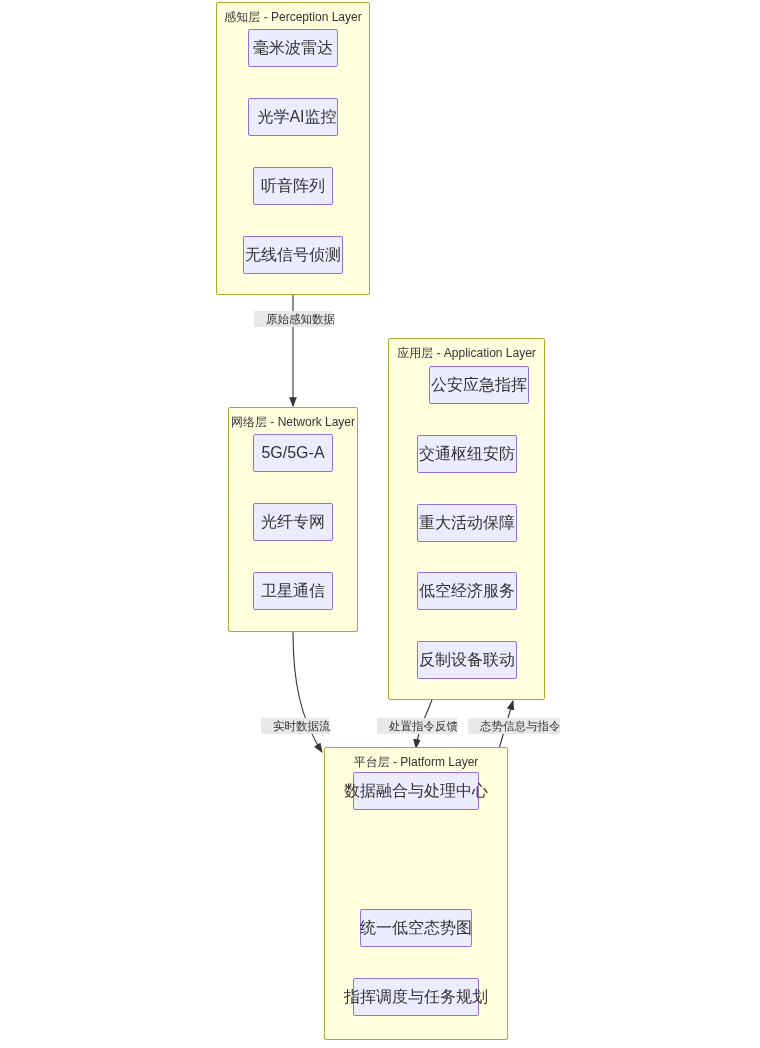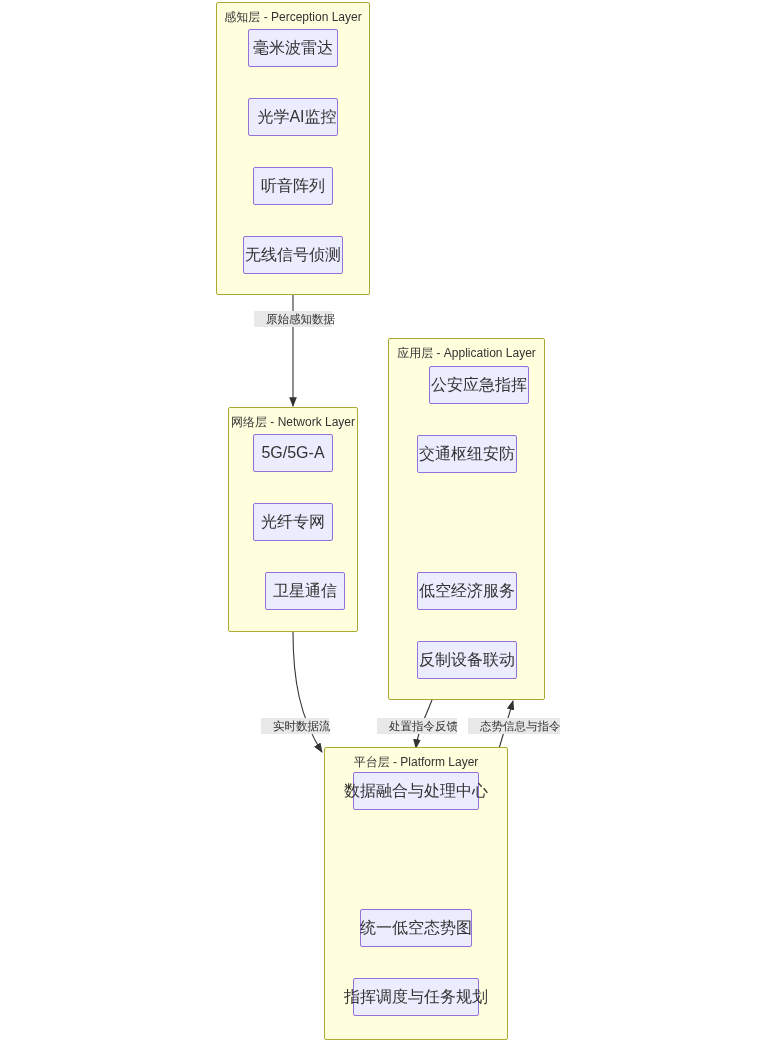--- a/index.html
+++ b/index.html
@@ -122,32 +122,35 @@
 
   <div class="cluster" style="left:228px; top:407px; width:130px; height:225px;">
     <div class="cluster-title">网络层 - Network Layer</div>
   </div>
   <div class="node" style="left:253px; top:434px; width:80px; height:38px;">
     <span>5G/5G-A</span>
   </div>
   <div class="node" style="left:253px; top:503px; width:80px; height:38px;">
     <span>光纤专网</span>
   </div>
-  <div class="node" style="left:253px; top:572px; width:80px; height:38px;margin-left:12px;">
+  <div class="node" style="left:253px; top:572px; width:80px; height:38px;">
     <span>卫星通信</span>
   </div>
 
   <div class="cluster" style="left:388px; top:338px; width:157px; height:362px;">
     <div class="cluster-title">应用层 - Application Layer</div>
   </div>
   <div class="node" style="left:429px; top:366px; width:100px; height:38px;">
     <span>公安应急指挥</span>
   </div>
   <div class="node" style="left:417px; top:435px; width:100px; height:38px;">
     <span>交通枢纽安防</span>
+  </div>
+  <div class="node" style="left:417px; top:504px; width:100px; height:38px;">
+    <span>重大活动保障</span>
   </div>
   <div class="node" style="left:417px; top:572px; width:100px; height:38px;">
     <span>低空经济服务</span>
   </div>
   <div class="node" style="left:417px; top:641px; width:100px; height:38px;">
     <span>反制设备联动</span>
   </div>
 
   <div class="cluster" style="left:324px; top:747px; width:184px; height:293px;">
     <div class="cluster-title">平台层 - Platform Layer</div>

